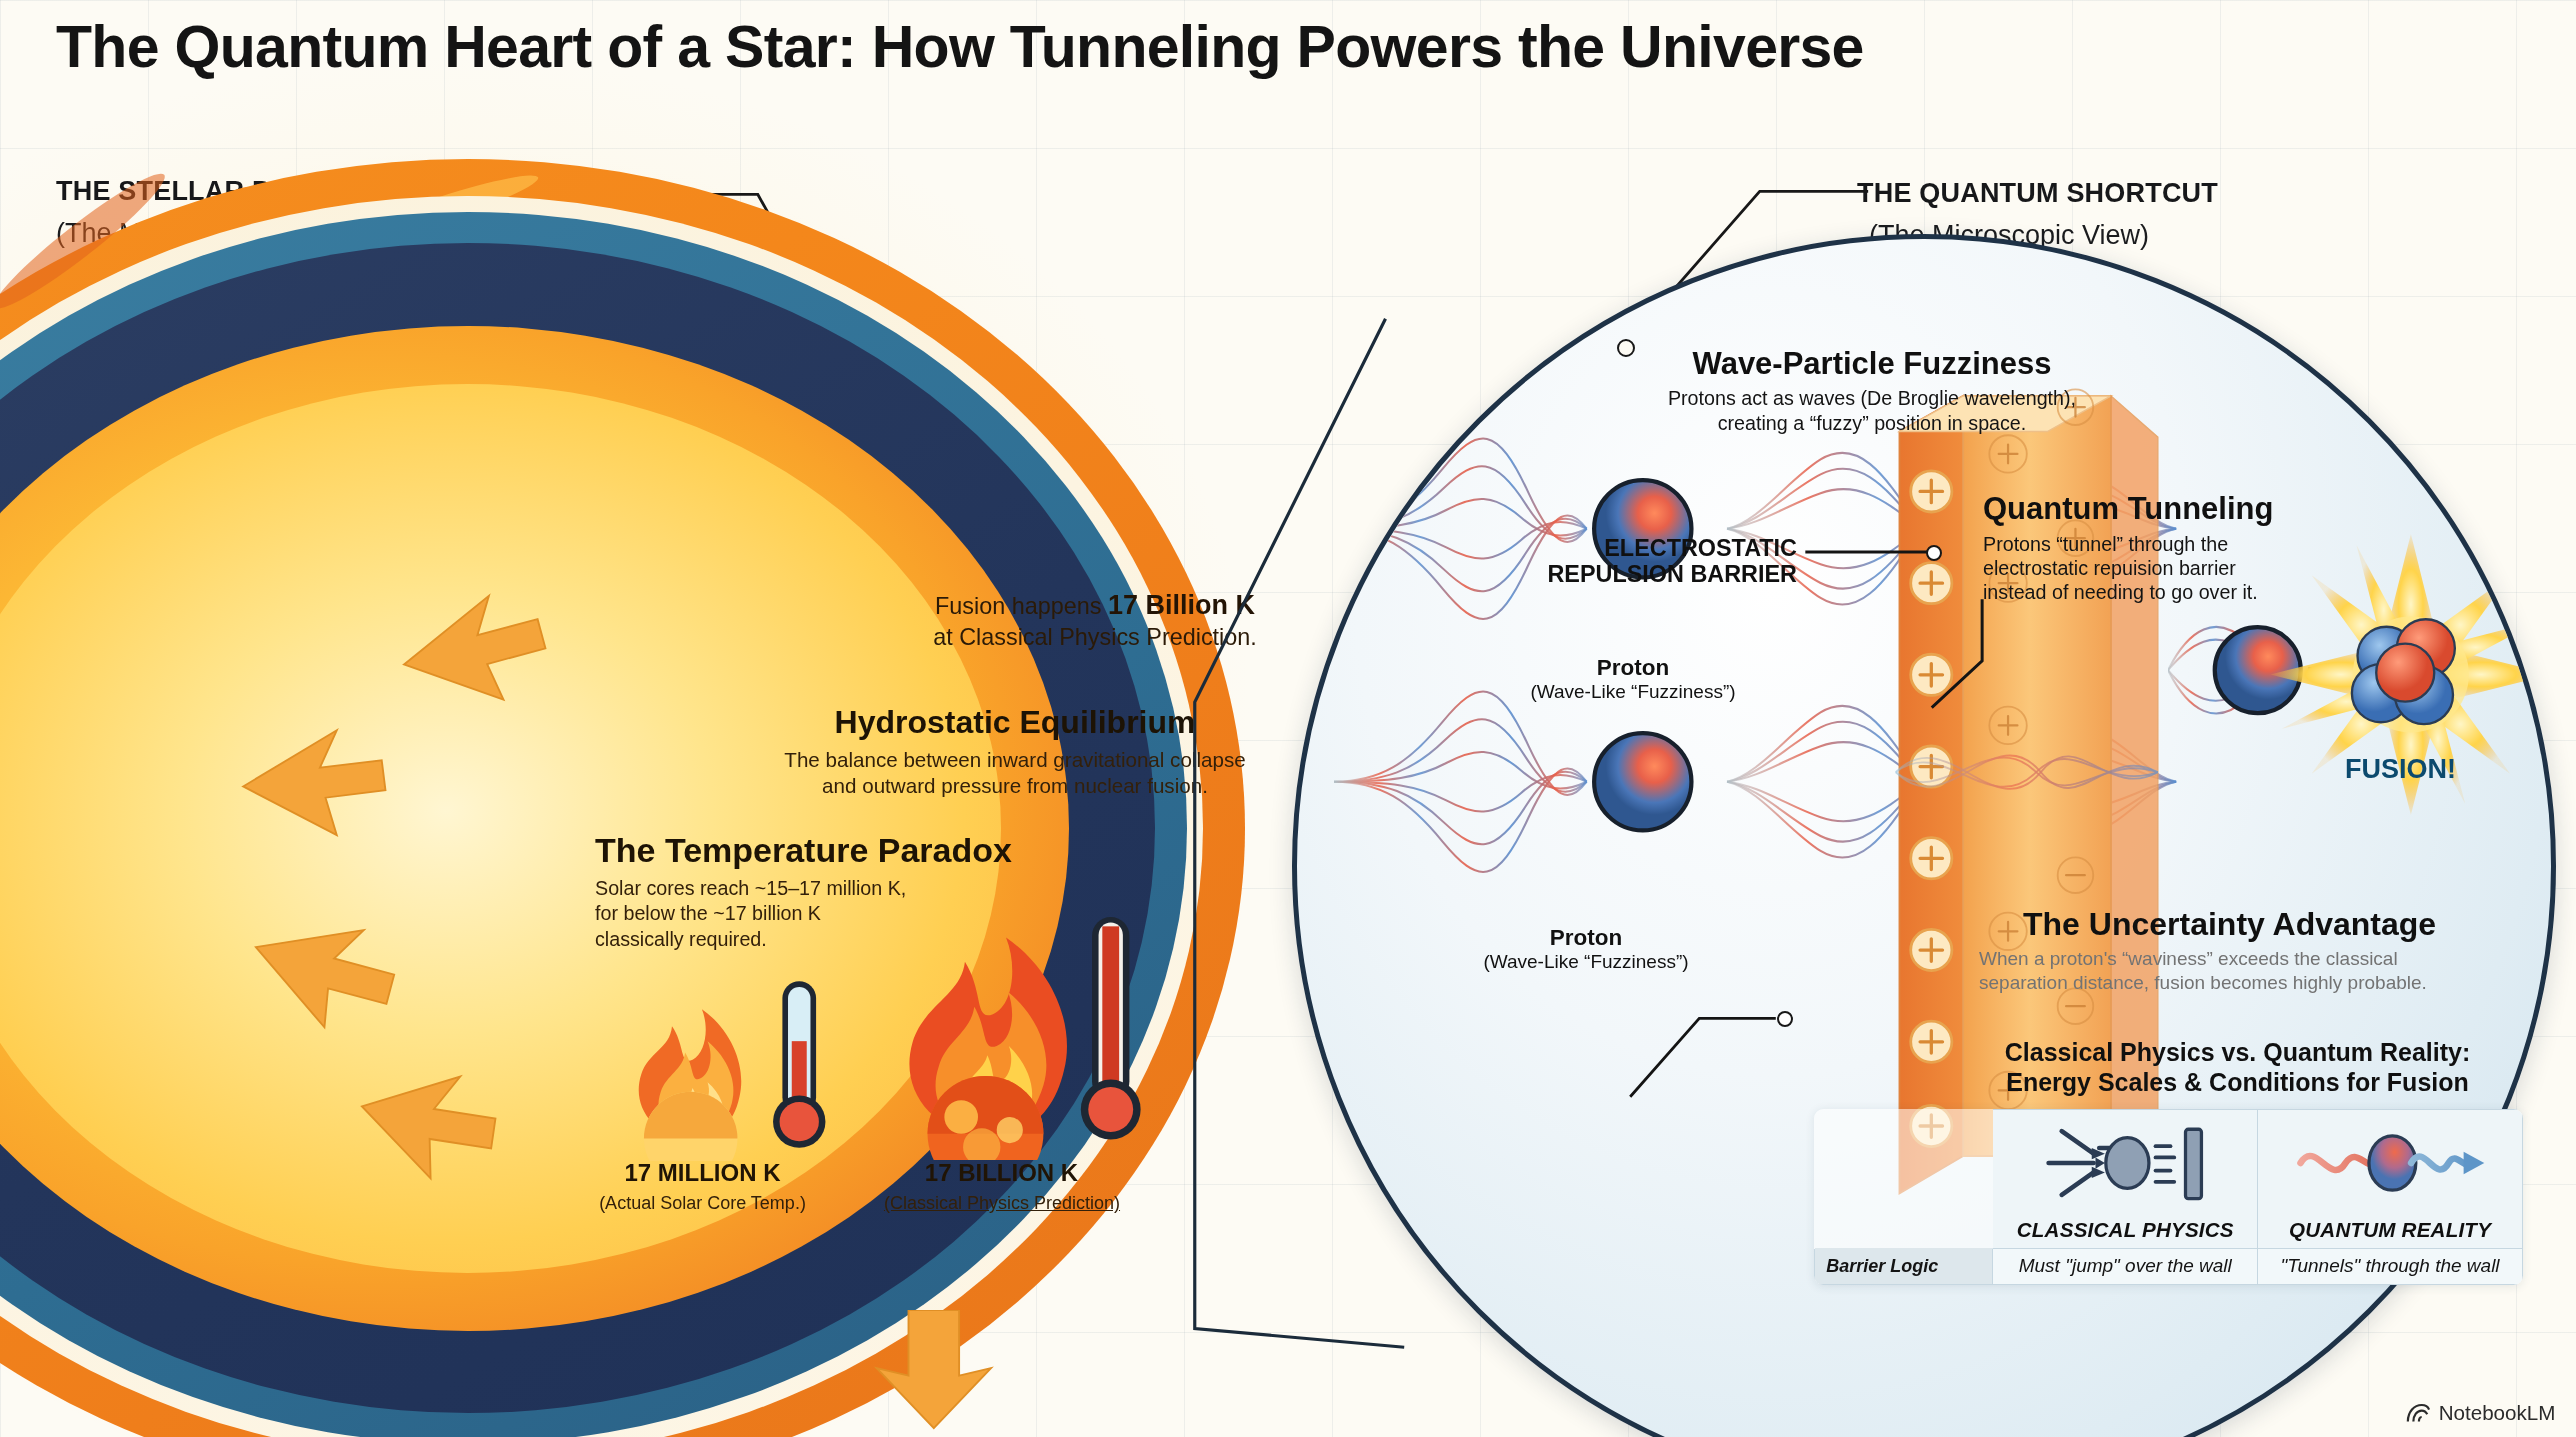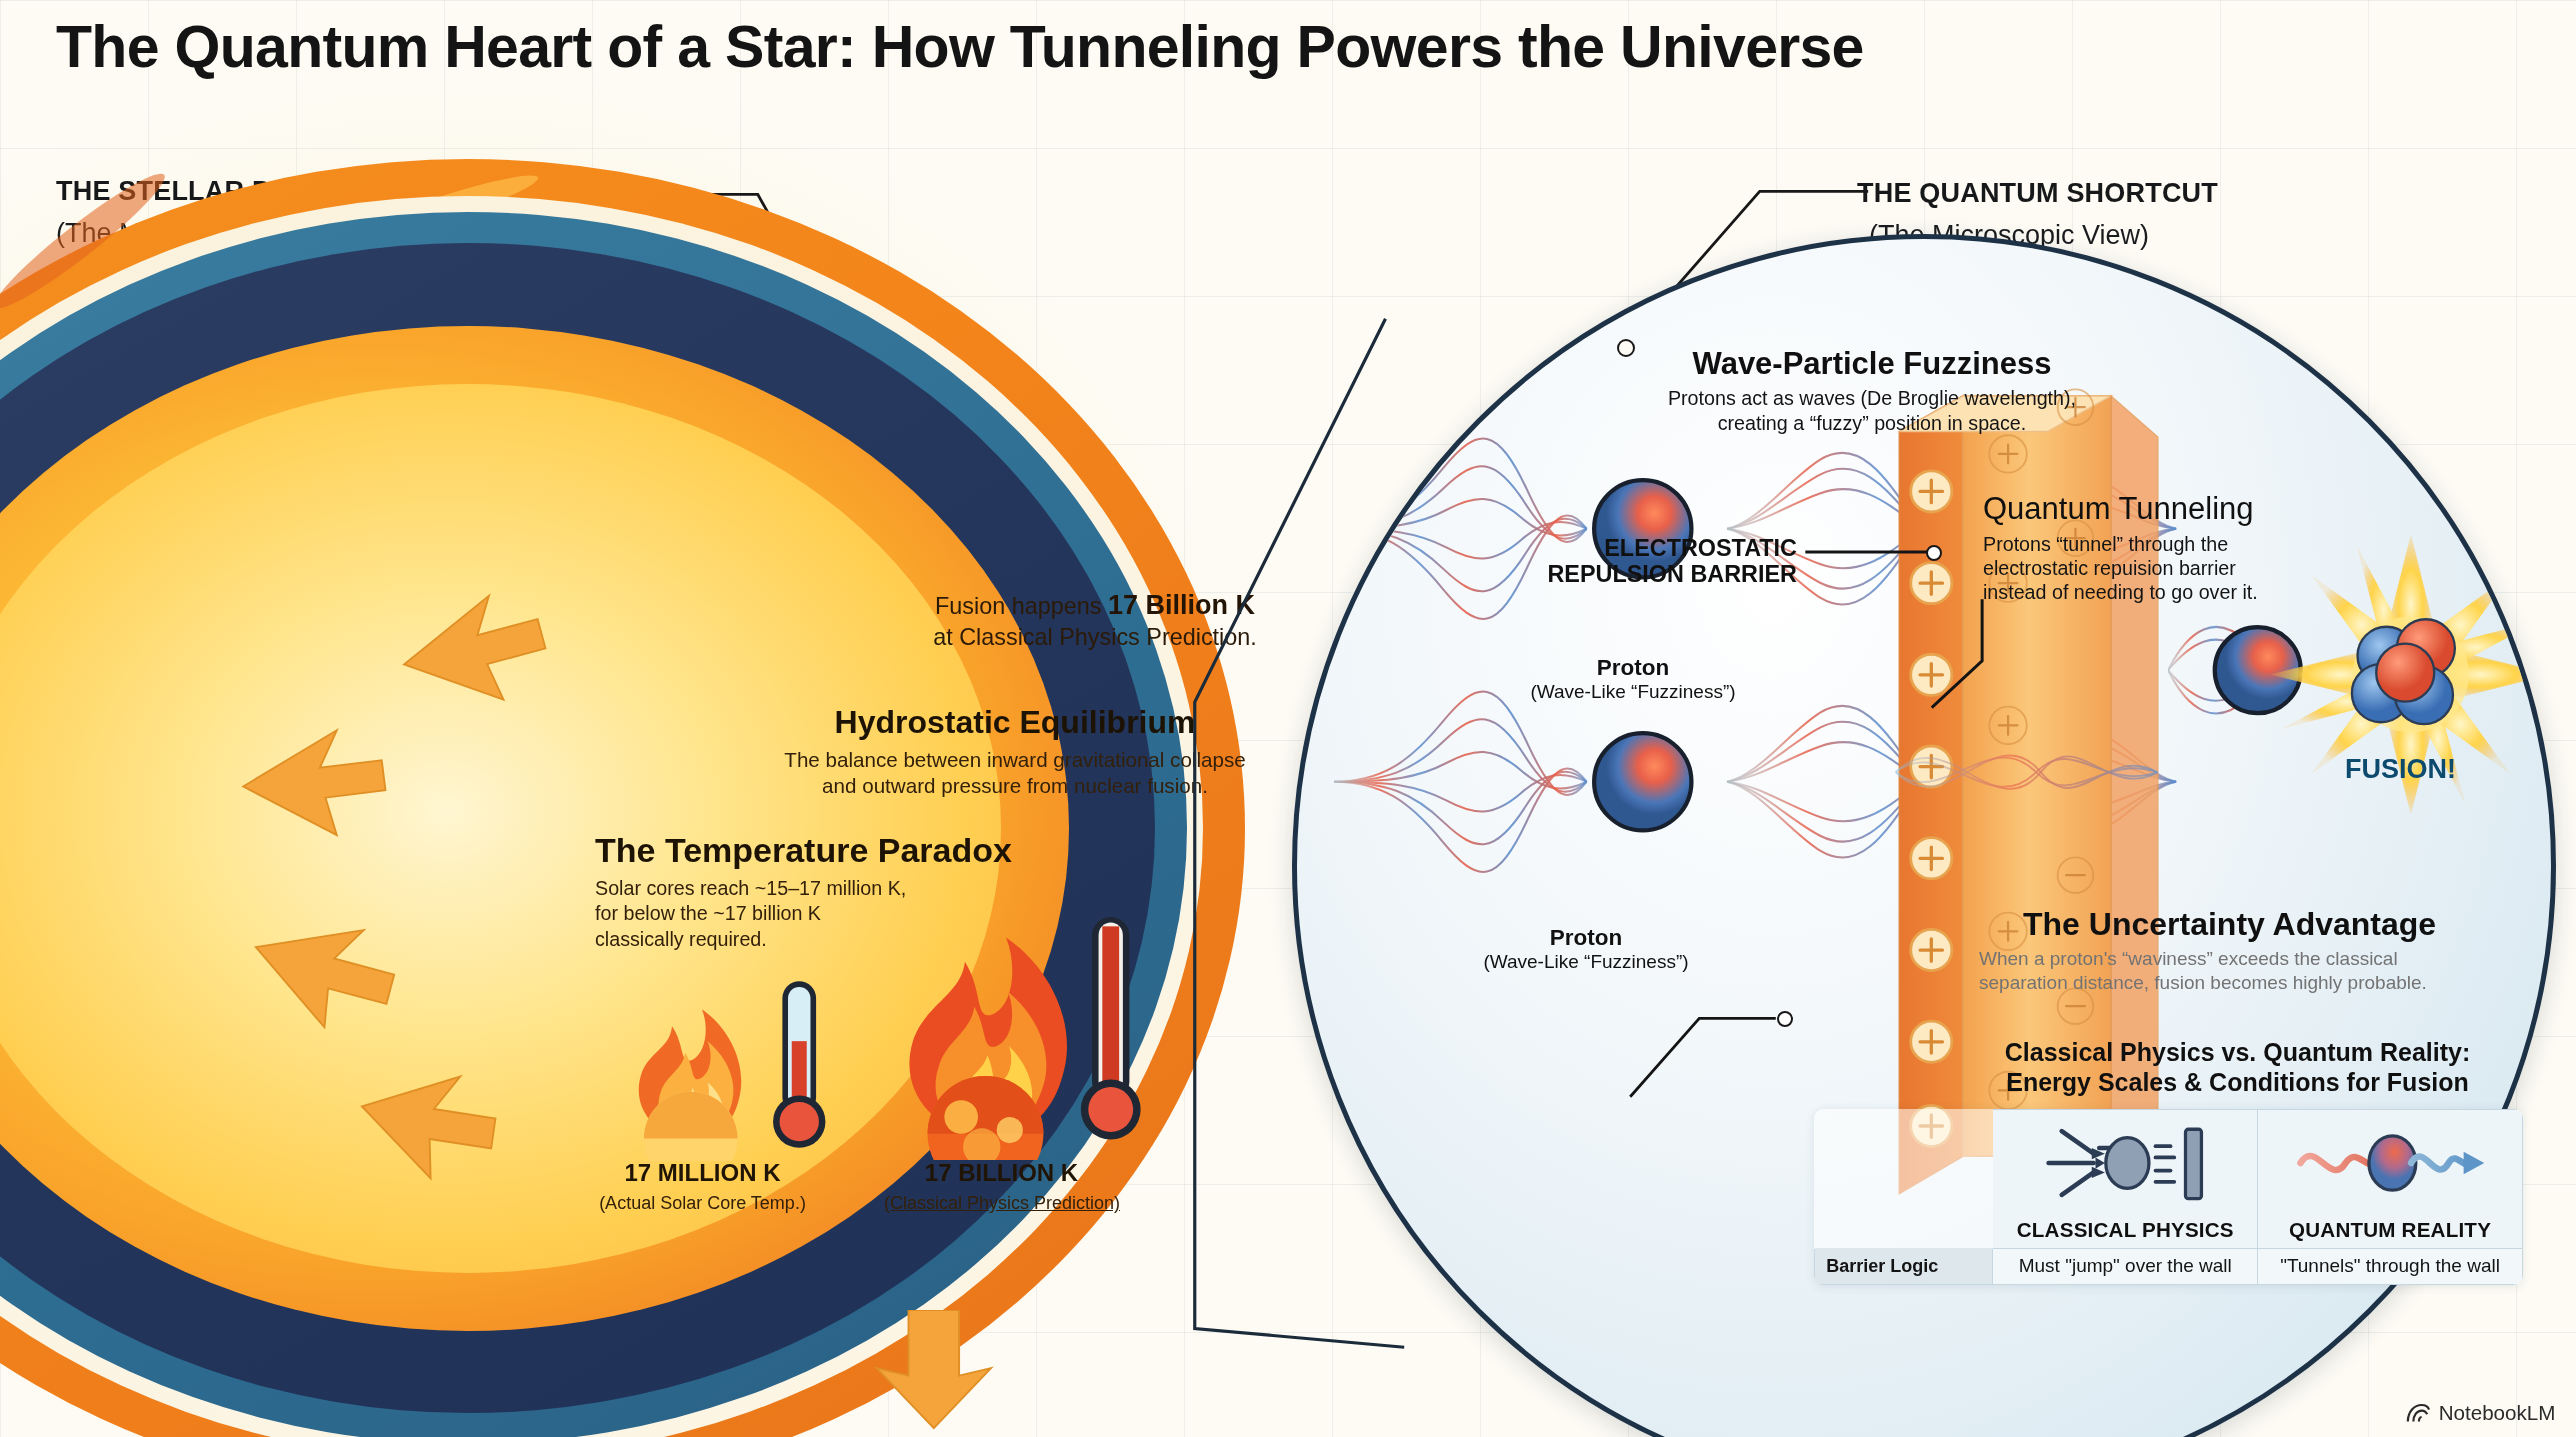--- a/index.html
+++ b/index.html
@@ -57,21 +57,21 @@
   .thermo-sub{font-size:18px;color:#33200a;text-align:center;}
 
   
   .mag{position:absolute;left:1292px;top:234px;width:1254px;height:1254px;border-radius:50%;
      background:radial-gradient(ellipse at 38% 28%, #ffffff 0%, #f2f7fa 38%, #dfecf3 72%, #cfe2ee 100%);
      border:5.6px solid #1e3247;box-shadow:0 5.6px 24px rgba(20,40,60,.16);overflow:hidden;}
   .mag-in{position:absolute;inset:0;}
   .dot{position:absolute;width:14px;height:14px;border-radius:50%;background:#fdfbf4;border:2.8px solid #181818;}
   .wp-h{font-size:31px;font-weight:bold;color:#101010;text-align:center;}
   .wp-p{font-size:19.7px;line-height:1.25;color:#141414;text-align:center;}
-  .qt-h{font-size:31px;font-weight:normal;color:#101010;}
+  .qt-h{font-size:31px;font-weight:bold;color:#101010;}
   .qt-p{font-size:19.7px;line-height:1.23;color:#141414;}
   .ua-h{font-size:32px;font-weight:bold;color:#101010;}
   .ua-p{font-size:19px;line-height:1.25;color:#737373;}
   .erb{position:absolute;font-size:23.4px;font-weight:bold;line-height:1.12;color:#101010;text-align:right;}
   .pl{position:absolute;text-align:center;color:#111;}
   .pl .n{font-size:22.5px;font-weight:bold;}
   .pl .s{font-size:19px;}
   .fusion-tag{position:absolute;font-size:27px;font-weight:bold;color:#0c4a6e;}
 
   
@@ -464,21 +464,21 @@
   <div class="ua-p" style="position:absolute;left:1979px;top:947px;width:524px;z-index:30;">
     <span>When a proton's “waviness” exceeds the classical</span><br>
     <span>separation distance, fusion becomes highly probable.</span>
   </div>
 
   <div class="cmp-title" style="left:1910px;top:1037px;z-index:30;">
     <span>Classical Physics vs. Quantum Reality:</span><br>
     <span>Energy Scales &amp; Conditions for Fusion</span>
   </div>
 
-  <table class="tbl" style="left:1814px;top:1109px;z-index:30;">
+  <table class="tbl" style="left:1814px;top:1109px;z-index:30;font-style:italic;">
     <tbody>
         <tr>
       <td class="rh" style="background:transparent;border-color:transparent;"></td>
       <td class="hdr">
         <svg width="225" height="94" viewBox="0 0 240 100">
           <g stroke="#2b3c54" stroke-width="5" fill="none" stroke-linecap="round">
             <path d="M52 16 L86 40"></path>
                 <path d="M106 34 L92 34"></path>
             <path d="M38 50 L86 50"></path>
             <path d="M52 84 L86 60"></path>

